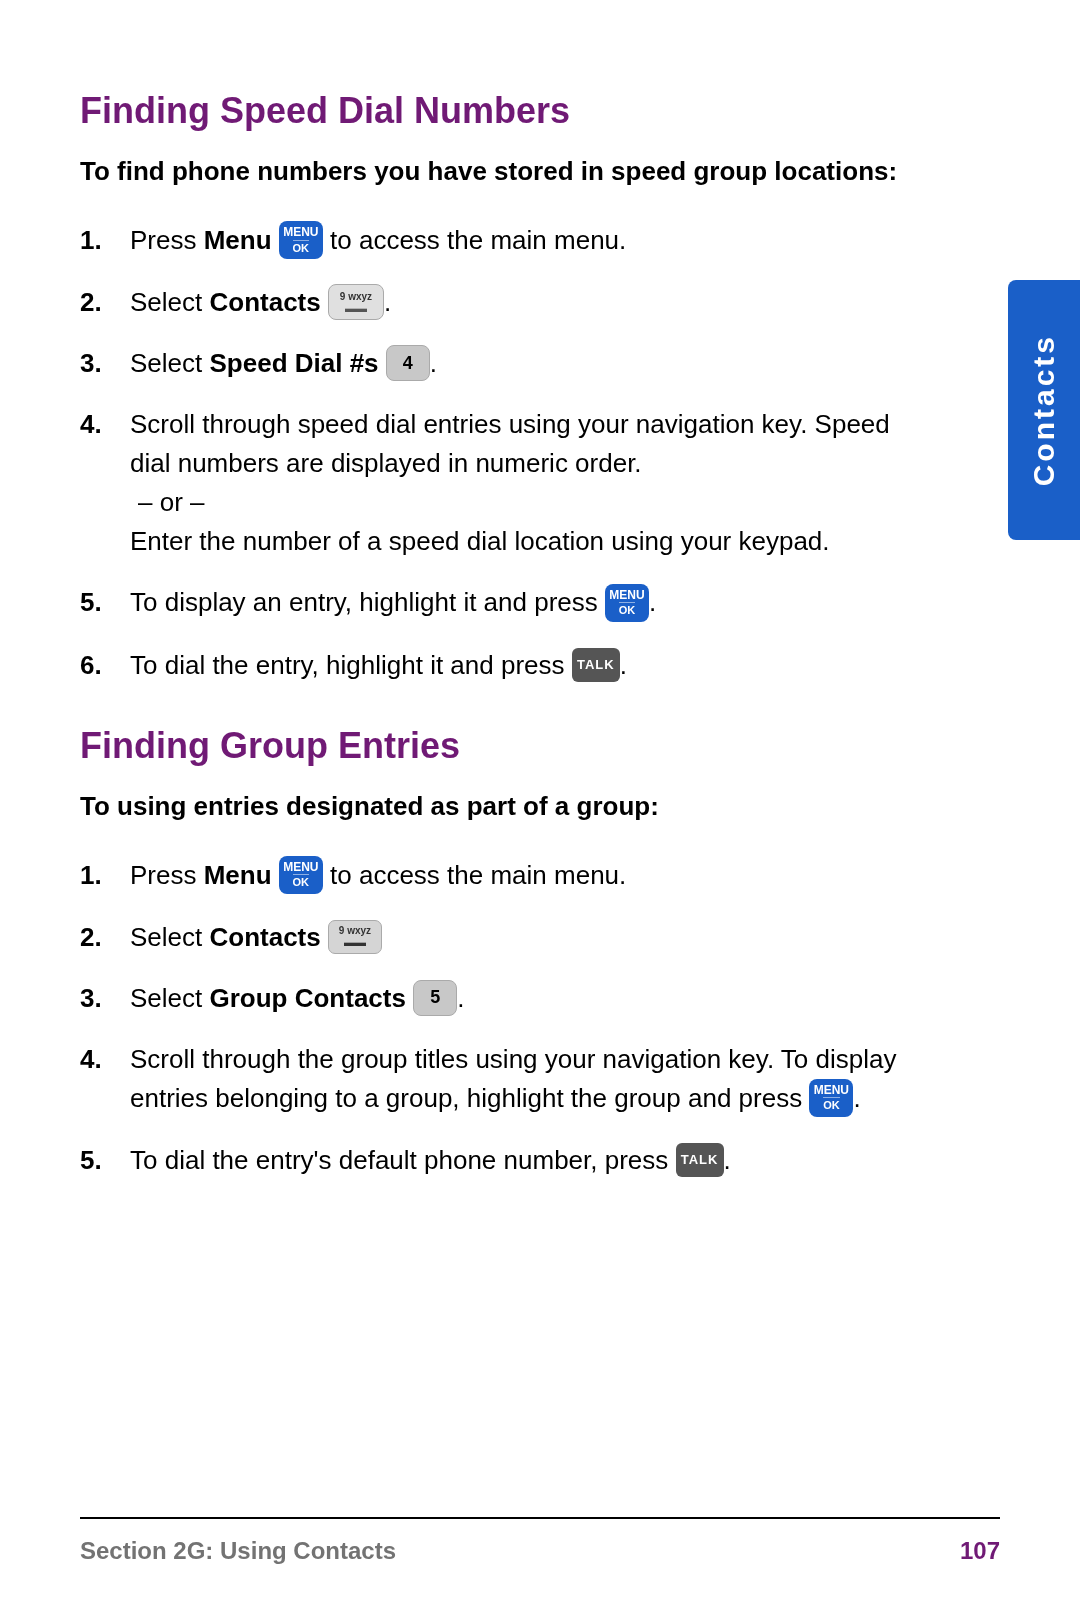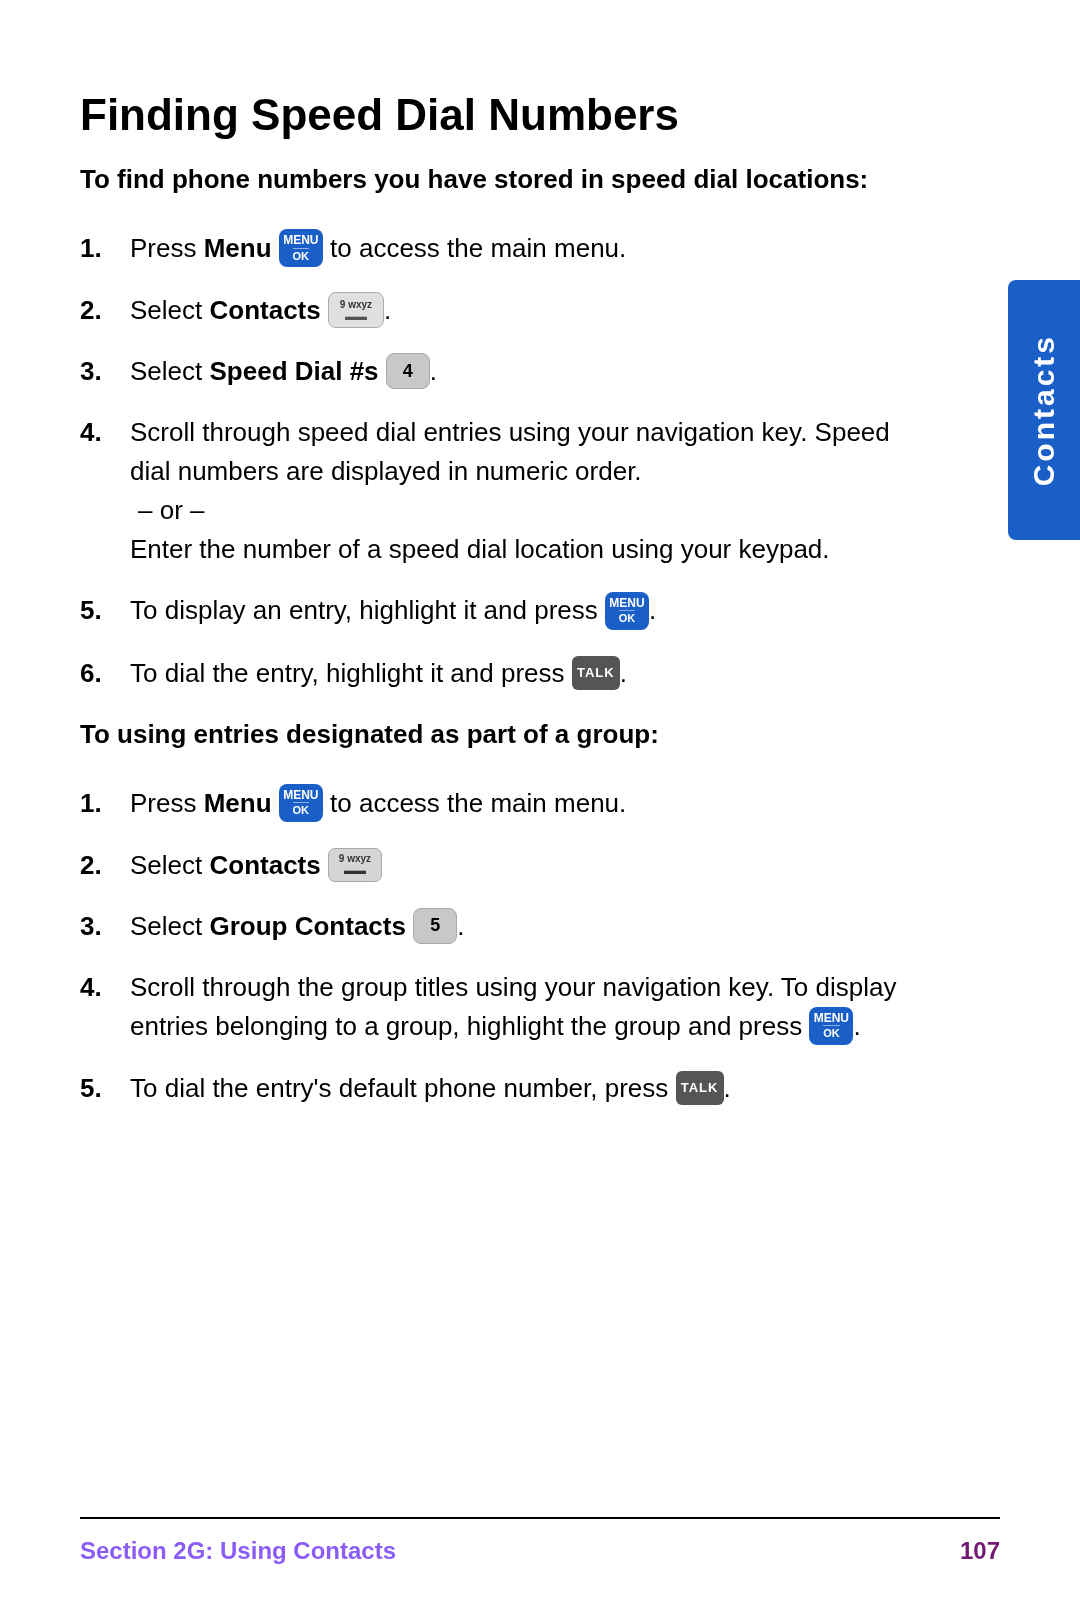--- a/index.html
+++ b/index.html
@@ -49,24 +49,24 @@
       letter-spacing: 3px;
       font-family: 'Arial', sans-serif;
     }
 
     
     .content {
       padding-right: 100px;
     }
 
     .section-heading {
-      font-size: 44px;
-      font-weight: bold;
-      font-family: 'Arial', sans-serif;
-      color: #000000;
+      font-size: 36px;
+      font-weight: bold;
+      font-family: 'Arial', sans-serif;
+      color: #701a75;
       margin-bottom: 20px;
       margin-top: 30px;
     }
 
     .intro-bold {
       font-size: 26px;
       font-weight: bold;
       color: #000000;
       margin-bottom: 30px;
       line-height: 1.5;
@@ -235,21 +235,21 @@
       justify-content: space-between;
       align-items: center;
       border-top: 2px solid #000000;
       padding-top: 18px;
     }
 
     .footer-left {
       font-size: 24px;
       font-weight: bold;
       font-family: 'Arial', sans-serif;
-      color: #8b5cf6;
+      color: #737373;
     }
 
     .footer-right {
       font-size: 24px;
       font-weight: bold;
       font-family: 'Arial', sans-serif;
       color: #701a75;
     }
 
     .btn-contacts-small {
@@ -278,21 +278,21 @@
 <div class="page-container">
 
   <div class="side-tab">
     <span class="side-tab-text">Contacts</span>
   </div>
 
   <div class="content">
 
     <h2 class="section-heading">Finding Speed Dial Numbers</h2>
 
-    <p class="intro-bold">To find phone numbers you have stored in speed dial locations:</p>
+    <p class="intro-bold">To find phone numbers you have stored in speed group locations:</p>
 
     <ol class="steps-list">
 
       <li class="step-item">
         <span class="step-number">1.</span>
         <span class="step-content">
           Press <strong>Menu</strong>
           <span class="btn-menu">
             <span class="btn-top">MENU</span>
             <span class="btn-bot">OK</span>
@@ -343,20 +343,21 @@
       <li class="step-item">
         <span class="step-number">6.</span>
         <span class="step-content">
           To dial the entry, highlight it and press
           <span class="btn-talk">TALK</span>.
         </span>
       </li>
 
     </ol>
 
+    <h2 class="section-heading" style="margin-top: 40px;">Finding Group Entries</h2>
 
     <p class="intro-bold">To using entries designated as part of a group:</p>
 
     <ol class="steps-list">
 
       <li class="step-item">
         <span class="step-number">1.</span>
         <span class="step-content">
           Press <strong>Menu</strong>
           <span class="btn-menu">

